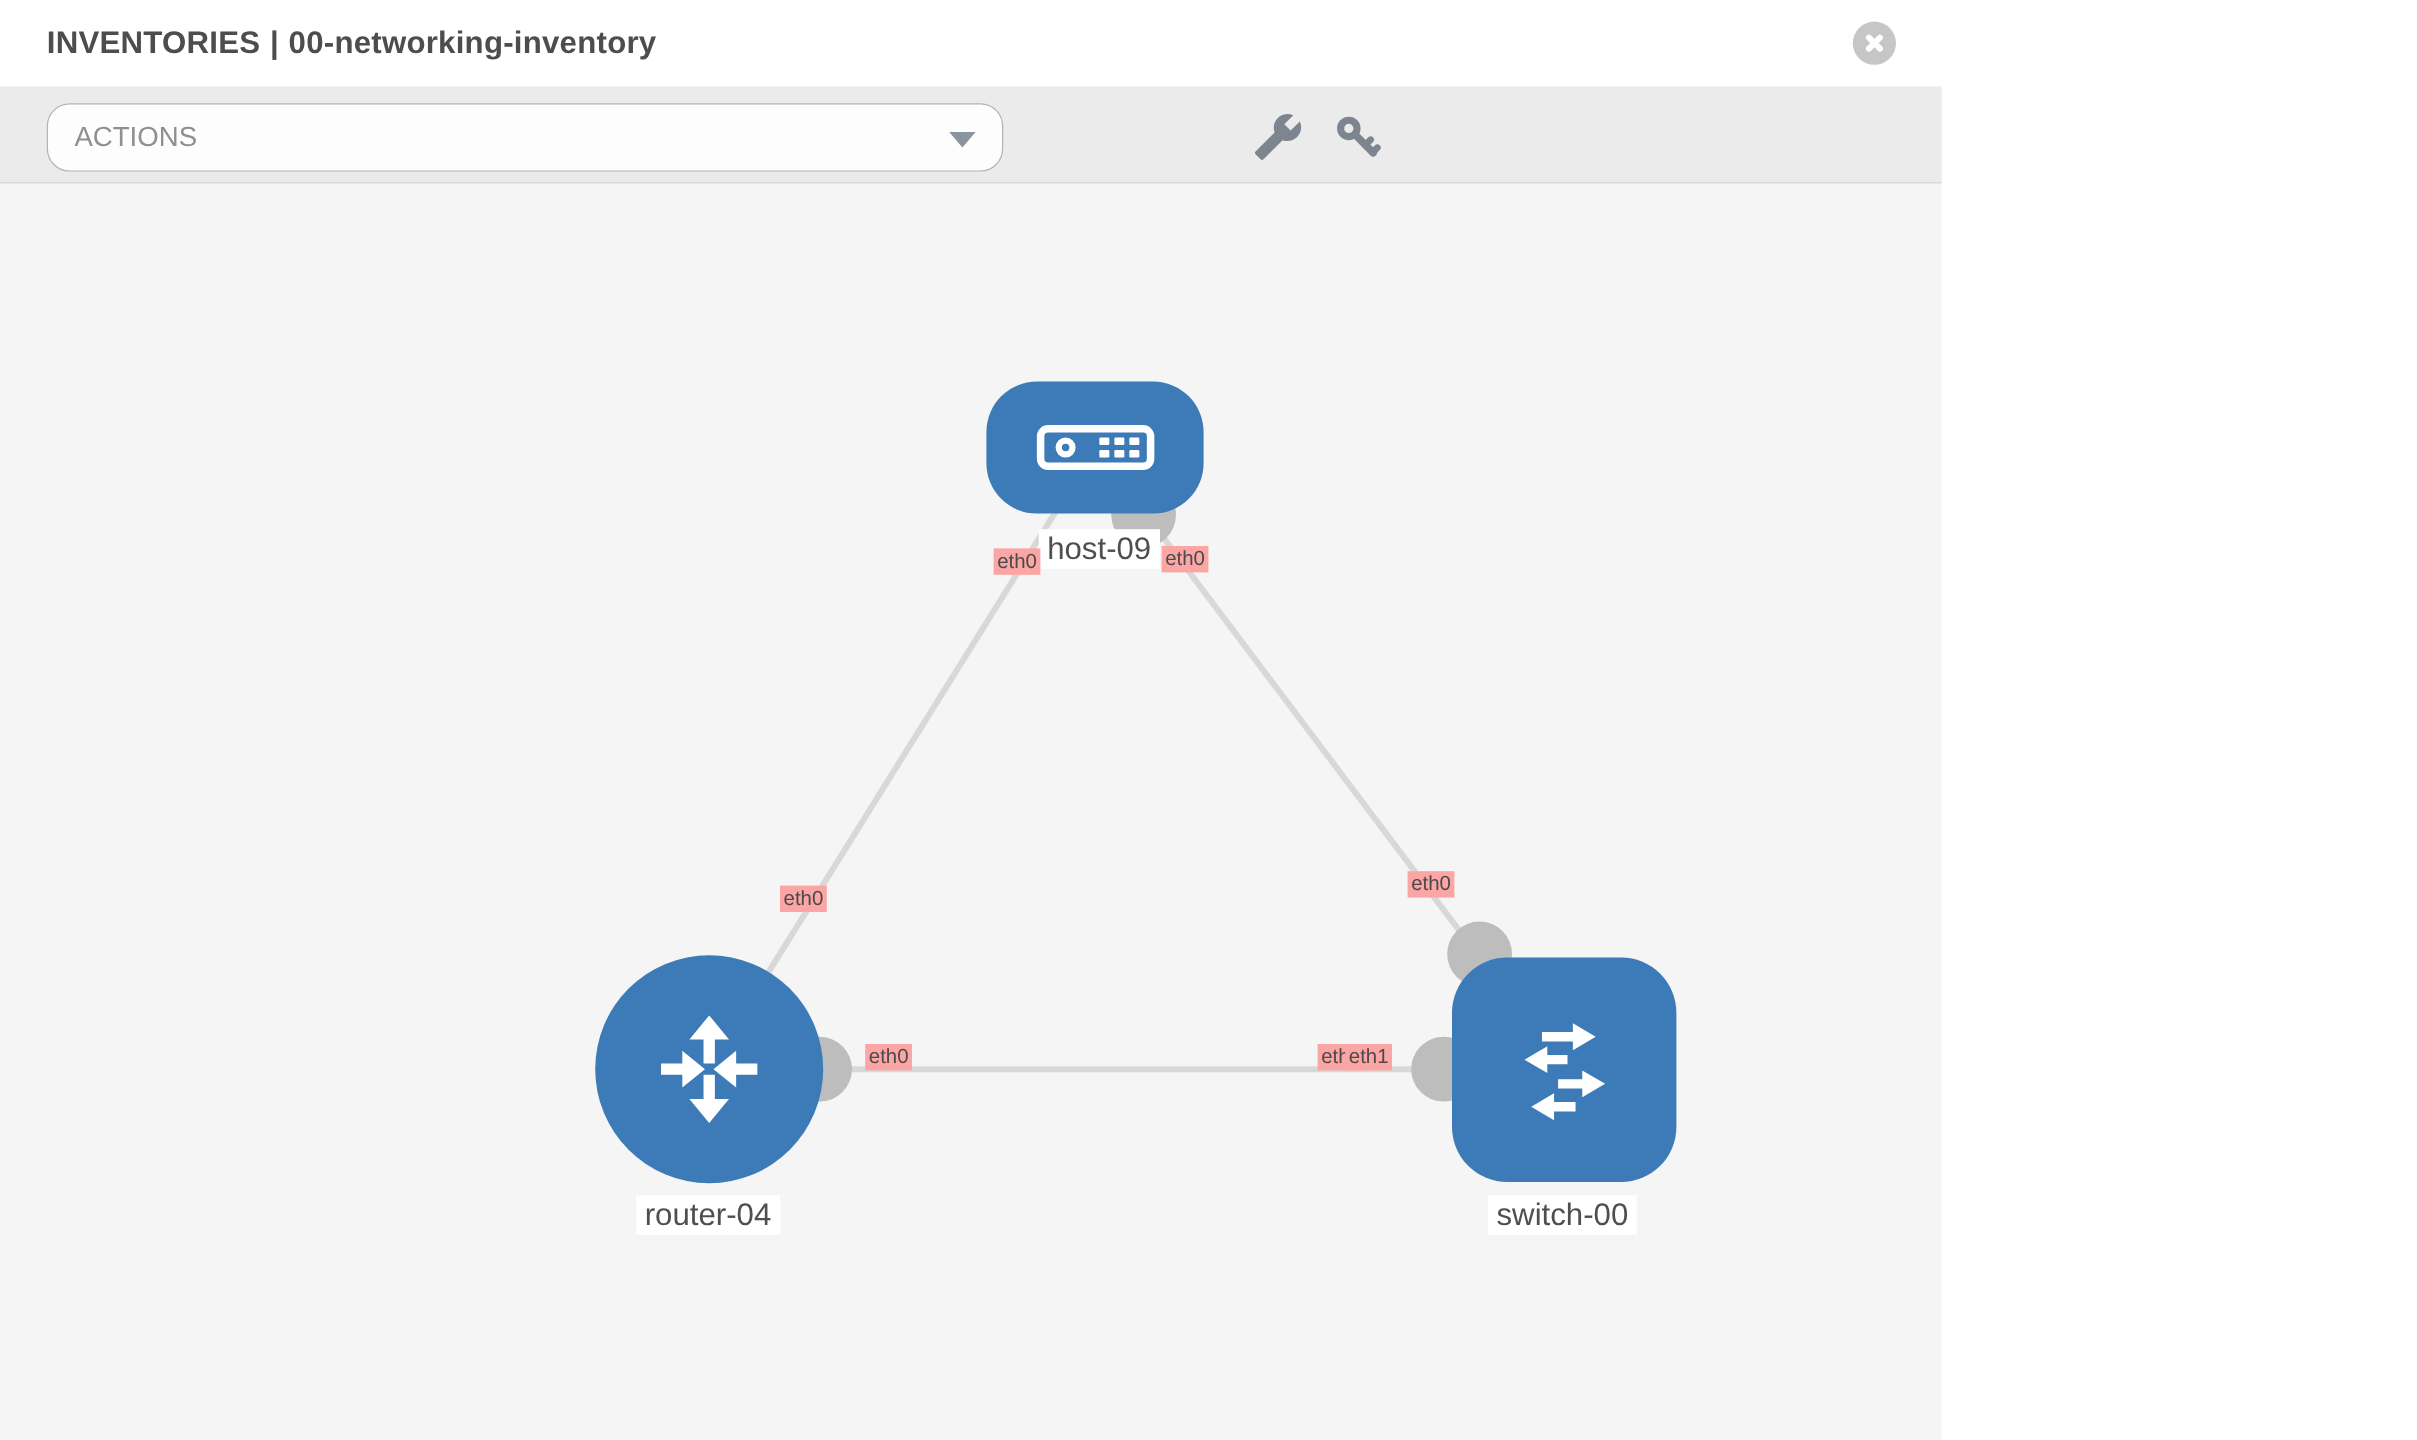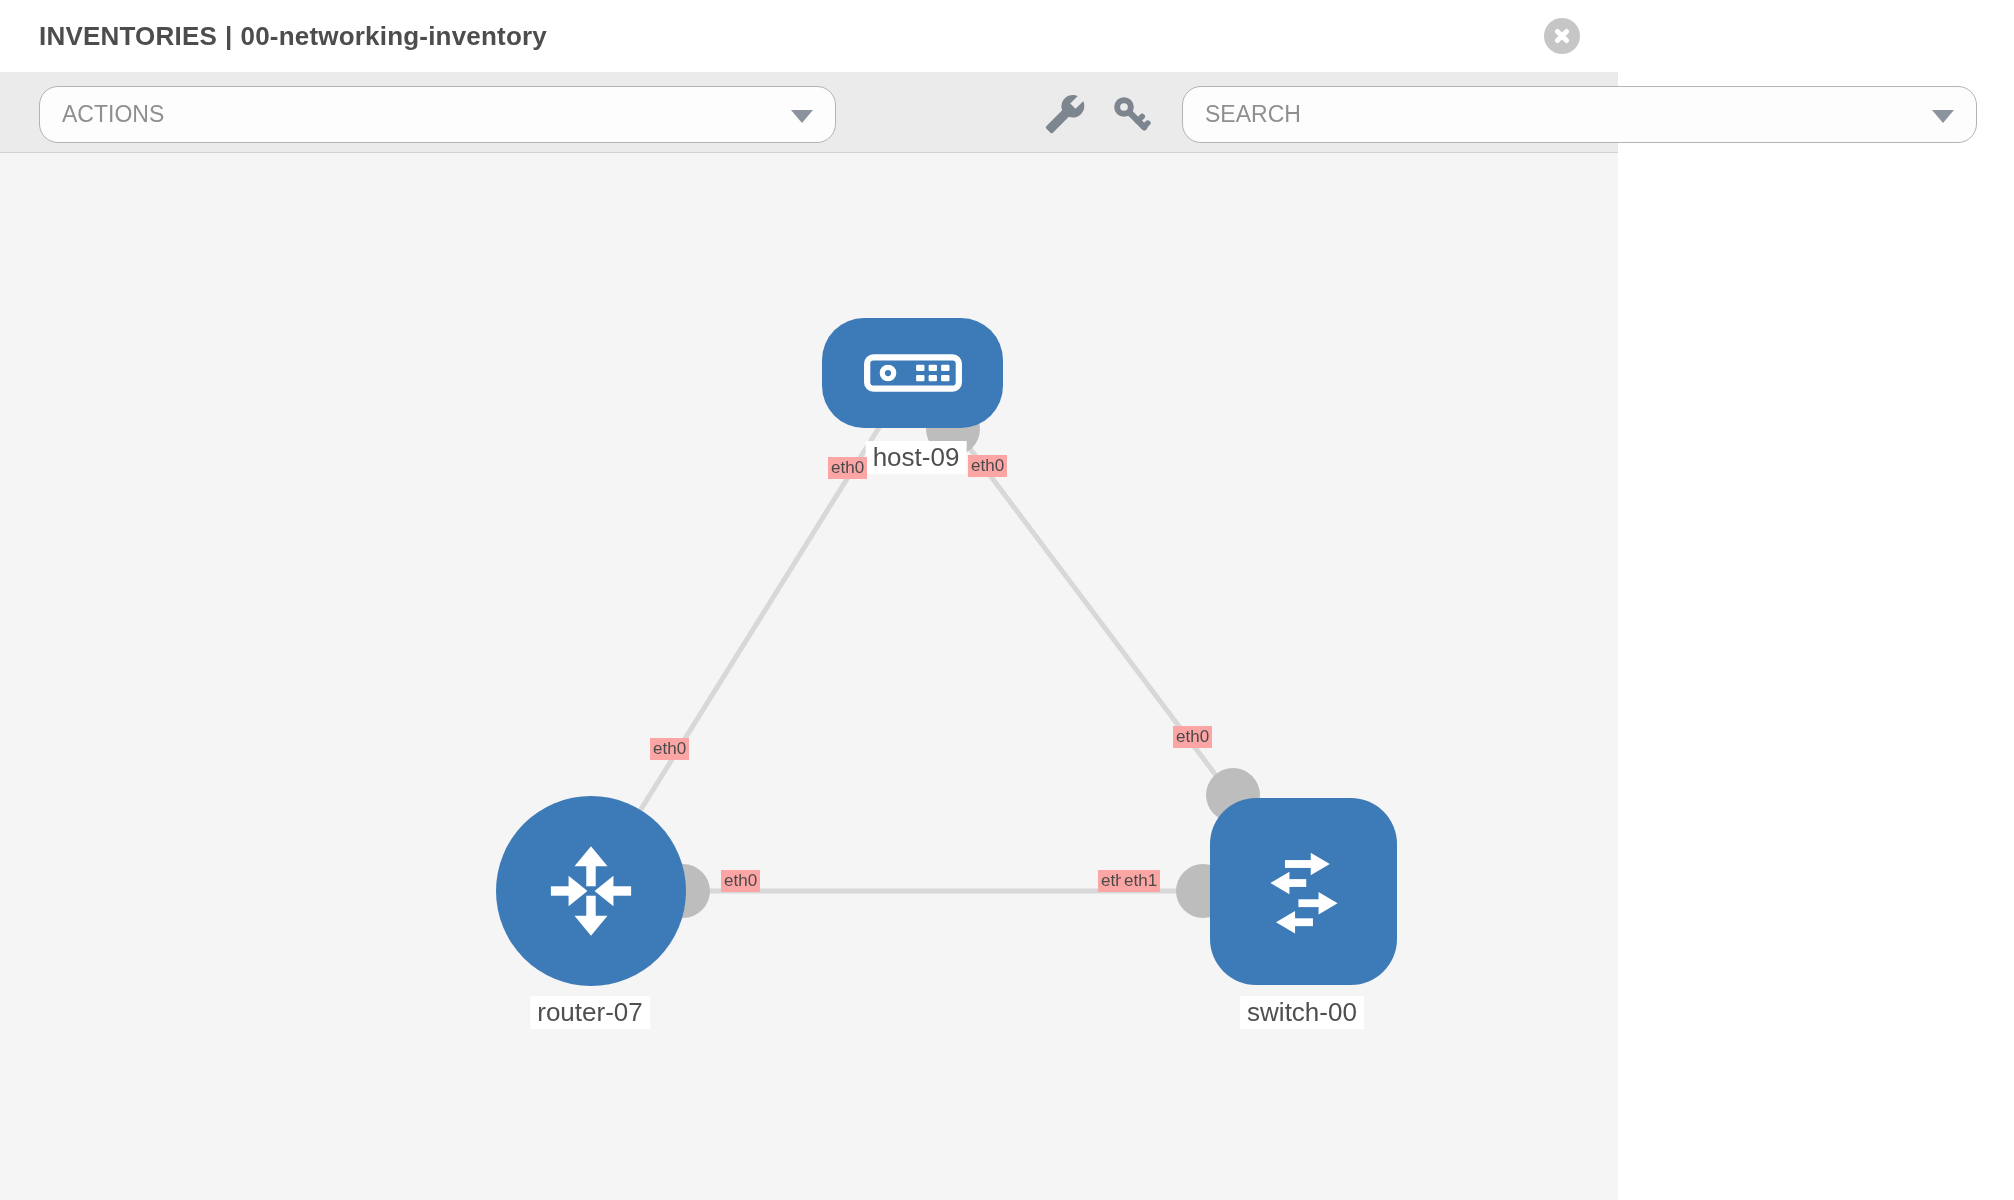--- a/index.html
+++ b/index.html
@@ -113,24 +113,20 @@
       <svg width="42" height="42" viewBox="0 0 24 24">
         <g fill="none" stroke="#7d858f" stroke-linecap="round">
           <circle cx="8" cy="8" r="3.9" stroke-width="3.4"></circle>
           <path d="M11 11 L19.6 19.6" stroke-width="3.6"></path>
           <path d="M15.8 16 L18.4 13.4" stroke-width="3.2"></path>
           <path d="M19.3 19.5 L21.6 17.2" stroke-width="3.2"></path>
         </g>
       </svg>
     </button>
 
-    <div class="select select-search">
-      <span>SEARCH</span>
-      <span class="caret"></span>
-    </div>
   </div>
 
   <div class="canvas">
 
     <svg class="wires" width="2014" height="1047">
       <g stroke="#d8d8d8" stroke-width="5">
         <line x1="913" y1="220" x2="590" y2="738"></line>
         <line x1="913" y1="220" x2="1303" y2="738"></line>
         <line x1="590" y1="738" x2="1303" y2="738"></line>
       </g>
@@ -184,21 +180,21 @@
         <g fill="#fff">
           <polygon points="73,25 56,15 56,35"></polygon>
           <polygon points="20,42 37,32 37,52"></polygon>
           <polygon points="80,60 63,50 63,70"></polygon>
           <polygon points="25,77 42,67 42,87"></polygon>
         </g>
       </svg>
     </div>
 
     <div class="node-label lbl-host">host-09</div>
-    <div class="node-label lbl-router">router-07</div>
+    <div class="node-label lbl-router">router-04</div>
     <div class="node-label lbl-switch">switch-00</div>
 
     <div class="if-label if-a">eth0</div>
     <div class="if-label if-b">eth0</div>
     <div class="if-label if-c">eth0</div>
     <div class="if-label if-d">eth0</div>
     <div class="if-label if-e">eth0</div>
     <div class="if-label if-f">eth0</div>
     <div class="if-label if-g">eth1</div>
 

